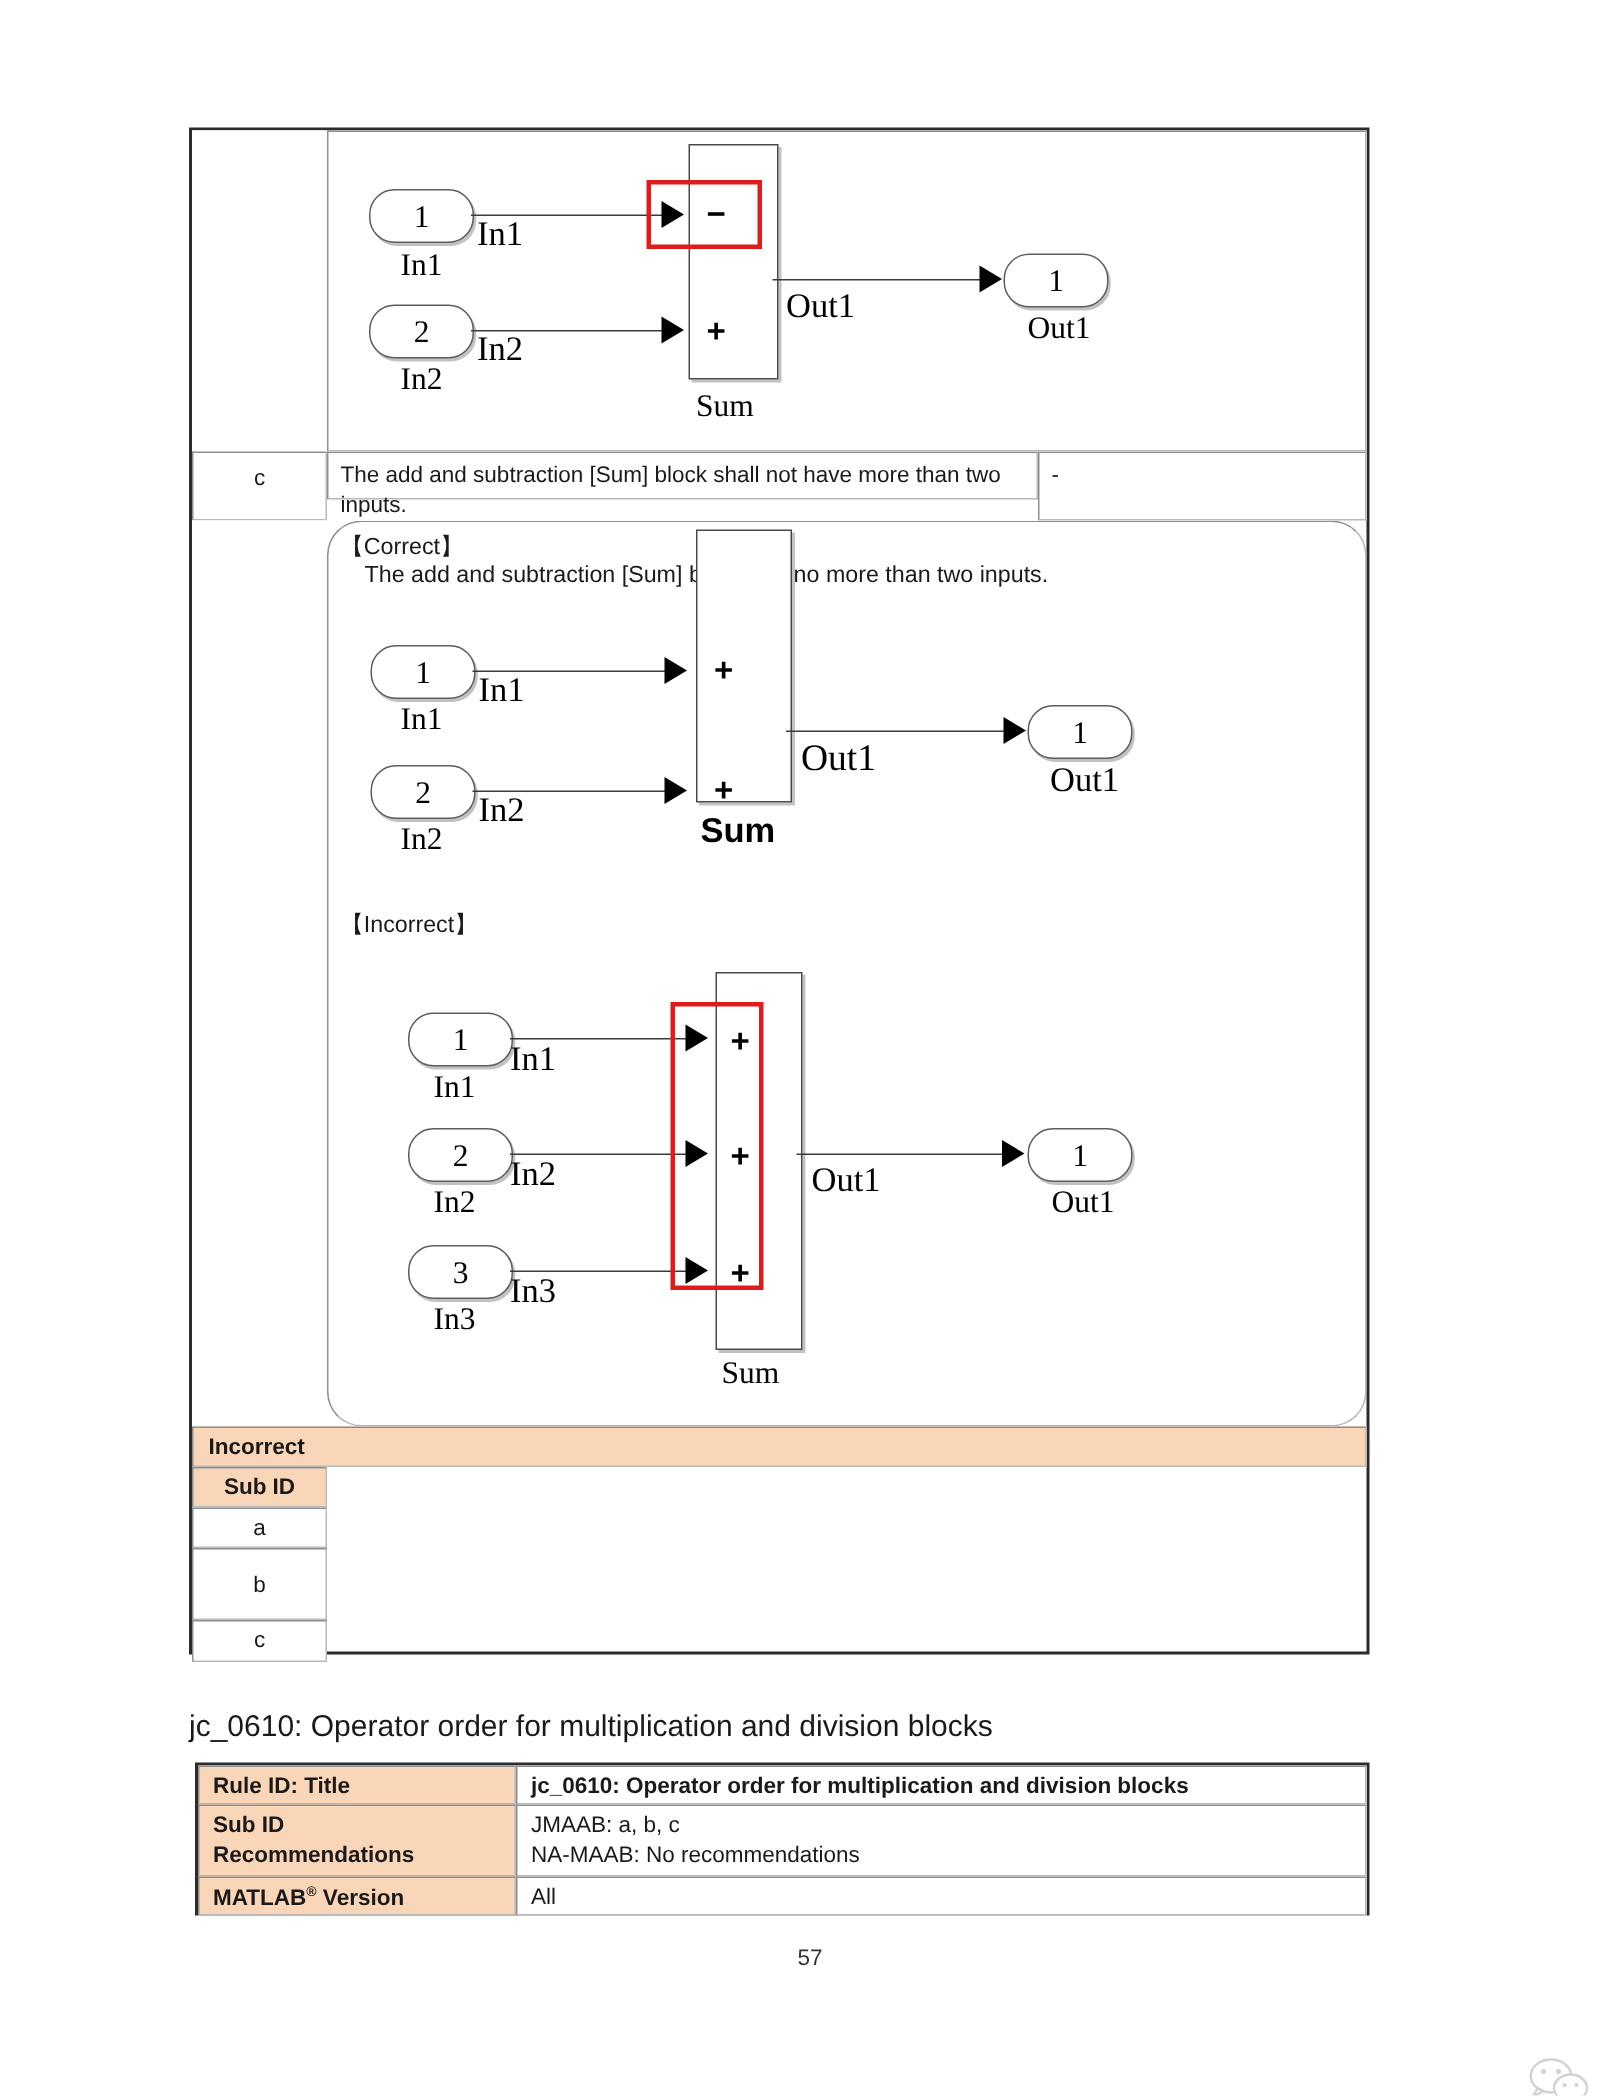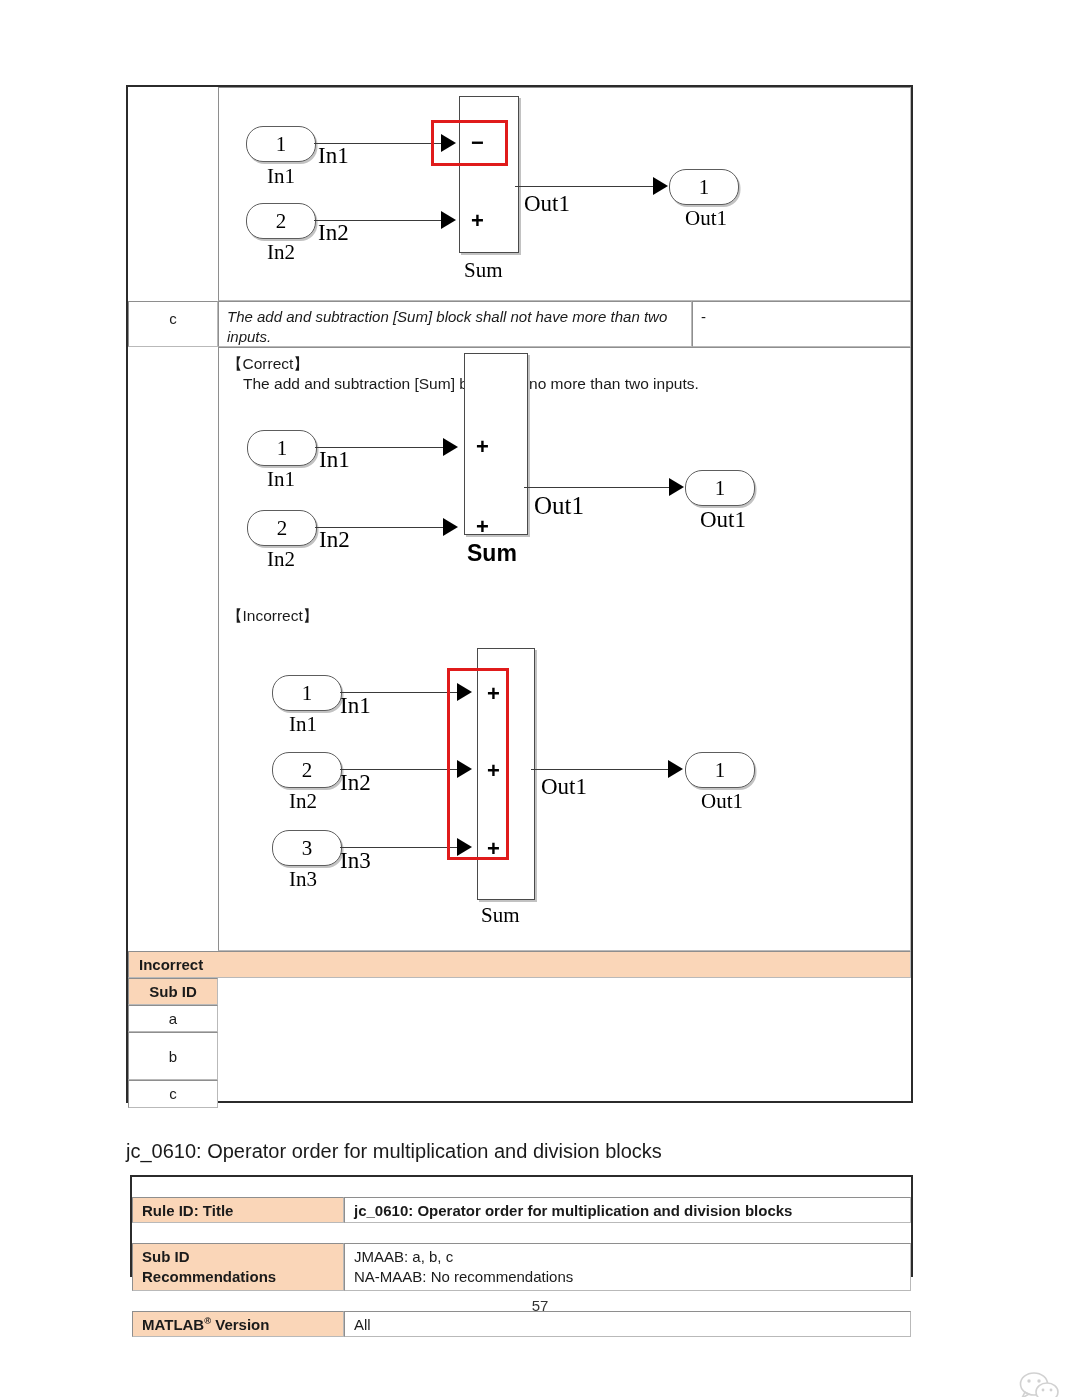--- a/index.html
+++ b/index.html
@@ -158,21 +158,21 @@
     white-space: nowrap;
   }
 
   
   #rule-summary-table {
     left: 130px;
     top: 1175px;
     width: 783px;
     height: 102px;
   }
-  .sum-row { display: flex; margin-top: 20px; }
+  .sum-row { display: flex; }
   .sum-key {
     width: 212px;
     flex: 0 0 212px;
   }
   .sum-val { flex: 1 1 auto; }
 
   
   #page-number {
     position: absolute;
     left: 0; right: 0;
@@ -240,27 +240,27 @@
         <div class="port" style="left:450px; top:81px;">
           <span>1</span>
         </div>
         <div class="blk-label" style="left:466px; top:118px;">Out1</div>
       </div>
     </div>
   </div>
 
   <div class="row">
     <div class="cell col-subid center" style="height:46px; padding-top:7px;">c</div>
-    <div class="cell" style="flex:1 1 auto; height:46px;font-style:italic;">The add and subtraction [Sum] block shall not have more than two inputs.</div>
+    <div class="cell" style="flex:1 1 auto; height:32px;">The add and subtraction [Sum] block shall not have more than two inputs.</div>
     <div class="cell" style="width:219px; flex:0 0 219px; height:46px;">-</div>
   </div>
 
   <div class="row">
     <div class="blank-left col-subid" style="height:604px;"></div>
-    <div class="diagram-panel col-desc" style="height:604px;">
+    <div class="diagram-panel col-desc" style="height:604px;border-radius:23px;">
 
       <div class="caption-head" style="left:8px; top:6px;">【Correct】</div>
       <div class="caption-sub" style="left:24px; top:27px;">The add and subtraction [Sum] block has no more than two inputs.</div>
 
       <div class="diagram">
         <div class="port" style="left:28px; top:82px;">
           <span>1</span>
         </div>
         <div class="blk-label" style="left:48px; top:119px;">In1</div>
         <div class="sig-label" style="left:100px; top:99px;">In1</div>

